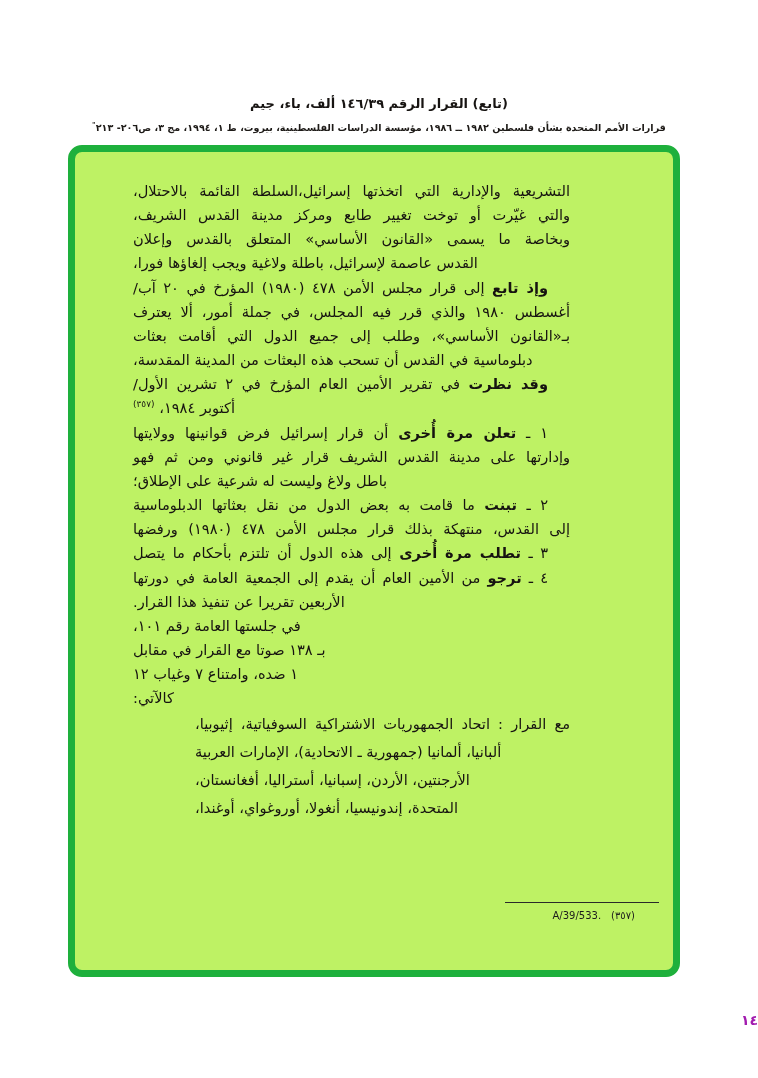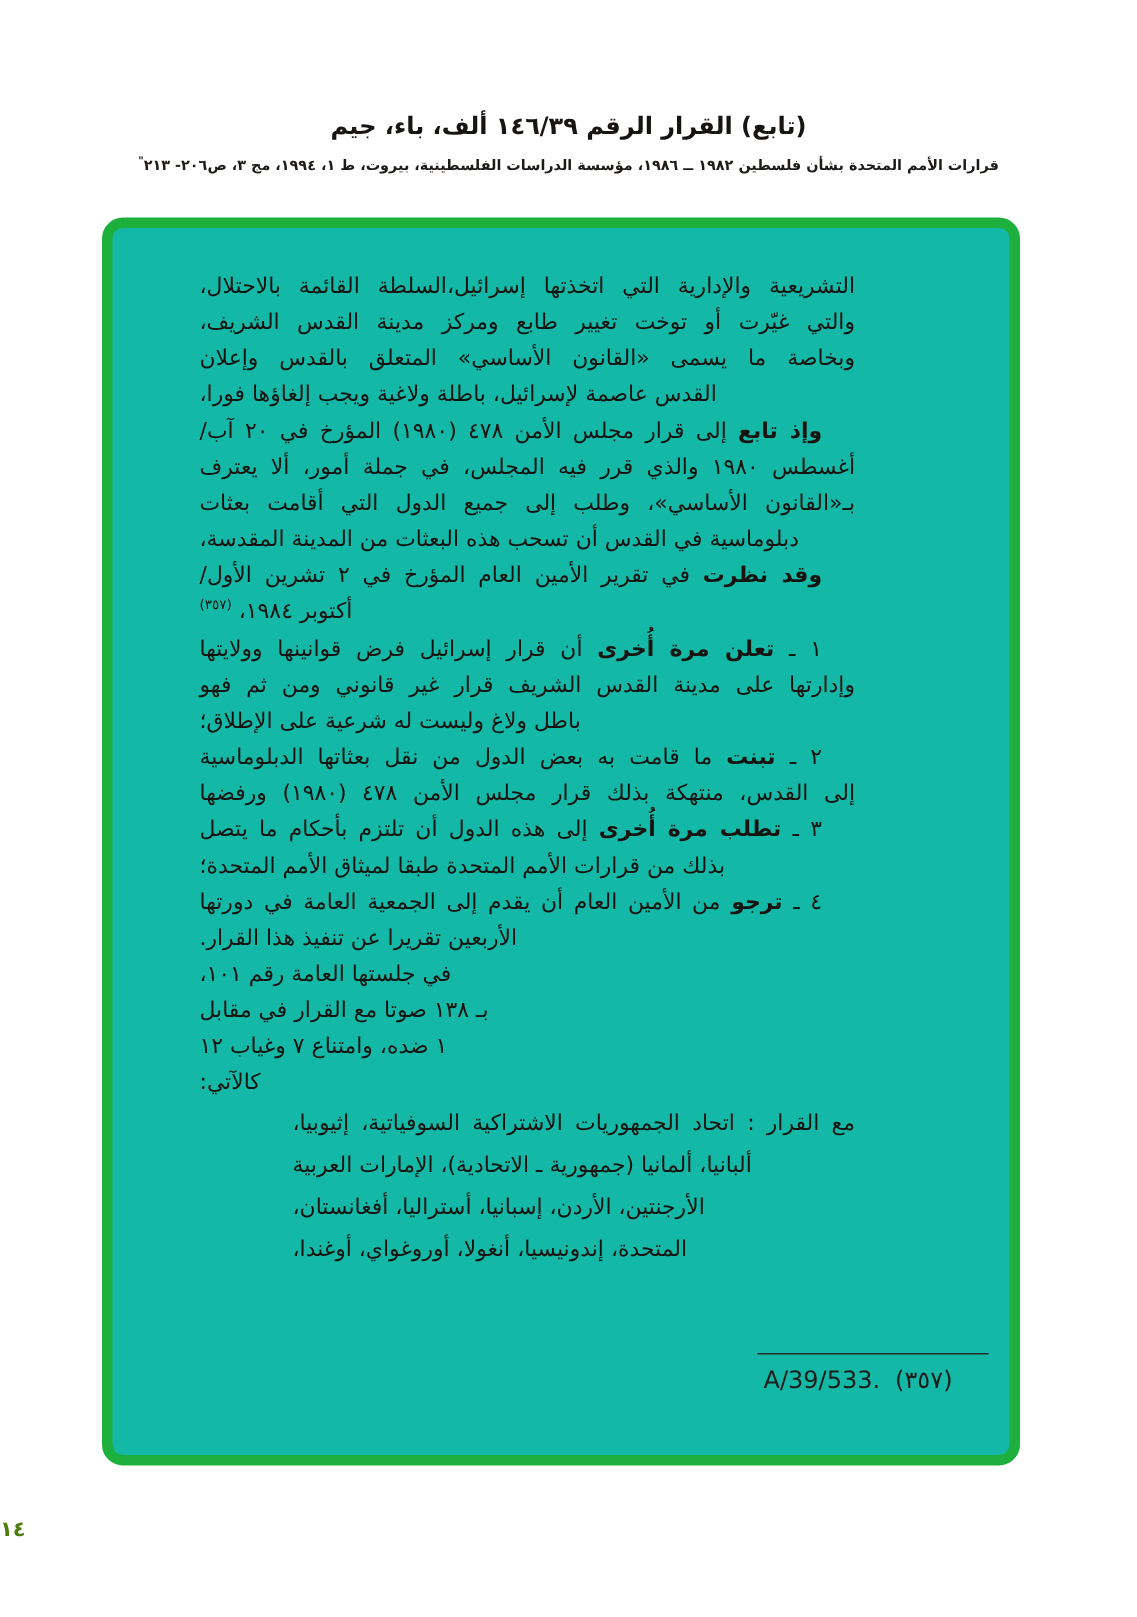--- a/index.html
+++ b/index.html
@@ -4,52 +4,52 @@
 <style>
   html, body { margin:0; padding:0; }
   body {
     width:758px; height:1078px; position:relative;
     background:#ffffff; color:#171412;
     font-family:"DejaVu Sans", sans-serif;
     direction:rtl; overflow:hidden;
   }
   
   .header { position:absolute; top:74px; left:0; right:0; text-align:center; }
-  .title  { font-size:16px; font-weight:bold; letter-spacing:.2px; }
+  .title  { font-size:13px; font-weight:bold; letter-spacing:.2px;margin-top:22px; }
   .source { margin-top:10px; font-size:9.6px; font-weight:bold; color:#1d1a17; }
   .source .mark { font-size:7px; vertical-align:super; }
   
   .green-box {
     position:absolute; left:68px; top:145px; width:612px; height:832px;
     box-sizing:border-box; border:7px solid #1eb03c; border-radius:14px;
-    background:#14b8a6;
+    background:#bef264;
   }
   
   .text-col { position:absolute; top:27px; right:103px; left:58px; }
   .ln {
     font-size:14.6px; line-height:24.15px; text-align:left;
     white-space:normal; color:#161310;
   }
   .ln.full  { text-align:justify; text-align-last:justify; }
   .ln.ind   { padding-right:22px; }
   .ln.off   { margin-right:55px; }
   .ln.vote  { margin-right:106px; }
   .ln.list  { margin-left:62px; line-height:28px; }
   .ln.hang  { padding-right:44px; }
   .ln .b    { font-weight:bold; }
   .ln sup   { font-size:9px; line-height:0; }
   
   .footnote { position:absolute; top:750px; right:14px; width:154px; }
   .fn-rule  { border-top:1.5px solid #2a2a2a; width:100%; }
-  .fn-text  { margin-top:7px; padding-right:24px; font-size:16px; text-align:right; color:#1c1c1c; }
+  .fn-text  { margin-top:7px; padding-right:24px; font-size:10px; text-align:right; color:#1c1c1c; }
   .fn-text .num { margin-left:10px; }
   .fn-text .sym { direction:ltr; unicode-bidi:isolate; }
   
-  .page-num { position:absolute; top:1012px; left:0; right:0; text-align:left;
-              font-size:14px; font-weight:bold; color:#4d7c0f; }
+  .page-num { position:absolute; top:1012px; left:0; right:0; text-align:right;
+              font-size:14px; font-weight:bold; color:#a21caf; }
 </style>
 </head>
 <body>
 
 <header class="header">
   <div class="title">(تابع) القرار الرقم ١٤٦/٣٩ ألف، باء، جيم</div>
   <div class="source"><span>قرارات الأمم المتحدة بشأن فلسطين ١٩٨٢ ــ ١٩٨٦، مؤسسة الدراسات الفلسطينية، بيروت، ط ١، ١٩٩٤، مج ٣، ص٢٠٦- ٢١٣</span><span class="mark">"</span></div>
 </header>
 
 <div class="green-box" style="border-color: rgb(30, 176, 60);">
@@ -63,21 +63,20 @@
       <div class="ln full"><span>بـ«القانون الأساسي»، وطلب إلى جميع الدول التي أقامت بعثات</span></div>
       <div class="ln"><span>دبلوماسية في القدس أن تسحب هذه البعثات من المدينة المقدسة،</span></div>
       <div class="ln full ind"><span class="b">وقد نظرت</span><span> في تقرير الأمين العام المؤرخ في ٢ تشرين الأول/</span></div>
       <div class="ln"><span>أكتوبر ١٩٨٤، </span><sup>(٣٥٧)</sup></div>
       <div class="ln full ind"><span>١ ـ </span><span class="b">تعلن مرة أُخرى</span><span> أن قرار إسرائيل فرض قوانينها وولايتها</span></div>
       <div class="ln full"><span>وإدارتها على مدينة القدس الشريف قرار غير قانوني ومن ثم فهو</span></div>
       <div class="ln"><span>باطل ولاغ وليست له شرعية على الإطلاق؛</span></div>
       <div class="ln full ind"><span>٢ ـ </span><span class="b">تبنت</span><span> ما قامت به بعض الدول من نقل بعثاتها الدبلوماسية</span></div>
       <div class="ln full"><span>إلى القدس، منتهكة بذلك قرار مجلس الأمن ٤٧٨ (١٩٨٠) ورفضها</span></div>
       <div class="ln full ind"><span>٣ ـ </span><span class="b">تطلب مرة أُخرى</span><span> إلى هذه الدول أن تلتزم بأحكام ما يتصل</span></div>
-      <div class="ln"><span>بذلك من قرارات الأمم المتحدة طبقا لميثاق الأمم المتحدة؛</span></div>
       <div class="ln full ind"><span>٤ ـ </span><span class="b">ترجو</span><span> من الأمين العام أن يقدم إلى الجمعية العامة في دورتها</span></div>
       <div class="ln off"><span>الأربعين تقريرا عن تنفيذ هذا القرار.</span></div>
       <div class="ln vote"><span>في جلستها العامة رقم ١٠١،</span></div>
       <div class="ln vote"><span>بـ ١٣٨ صوتا مع القرار في مقابل</span></div>
       <div class="ln vote"><span>١ ضده، وامتناع ٧ وغياب ١٢</span></div>
       <div class="ln vote"><span>كالآتي:</span></div>
       <div class="ln list full"><span>مع القرار : اتحاد الجمهوريات الاشتراكية السوفياتية، إثيوبيا،</span></div>
       <div class="ln list hang"><span>ألبانيا، ألمانيا (جمهورية ـ الاتحادية)، الإمارات العربية</span></div>
       <div class="ln list hang"><span>الأرجنتين، الأردن، إسبانيا، أستراليا، أفغانستان،</span></div>
       <div class="ln list hang"><span>المتحدة، إندونيسيا، أنغولا، أوروغواي، أوغندا،</span></div>

